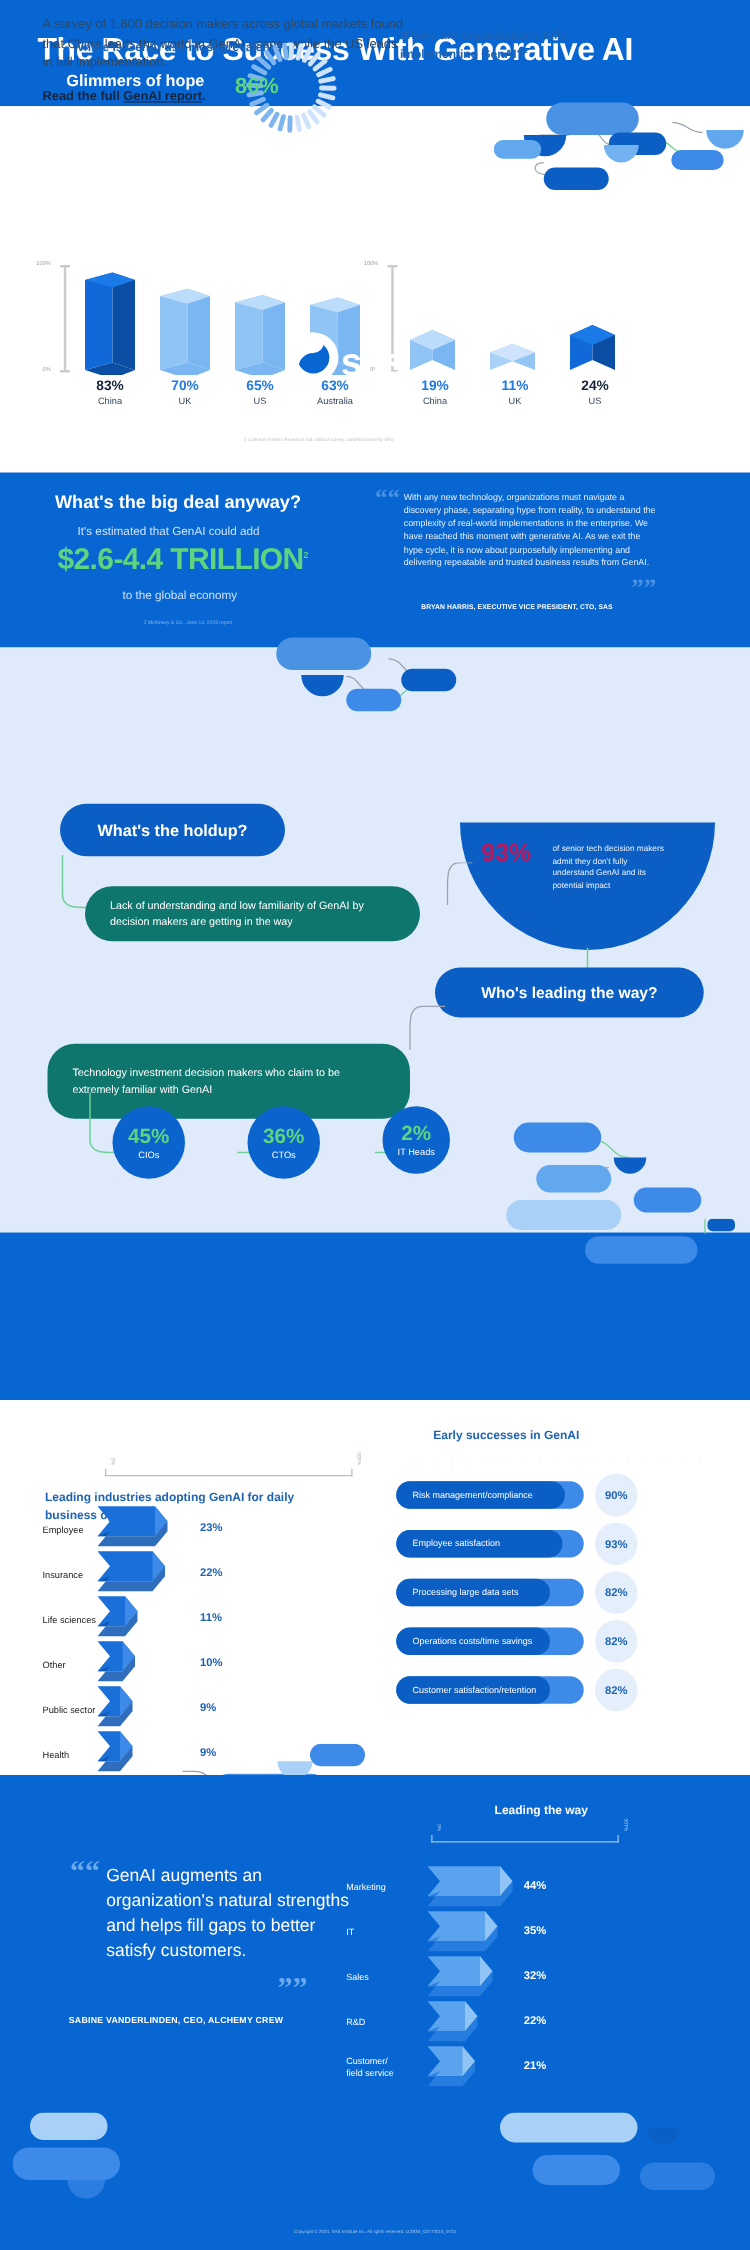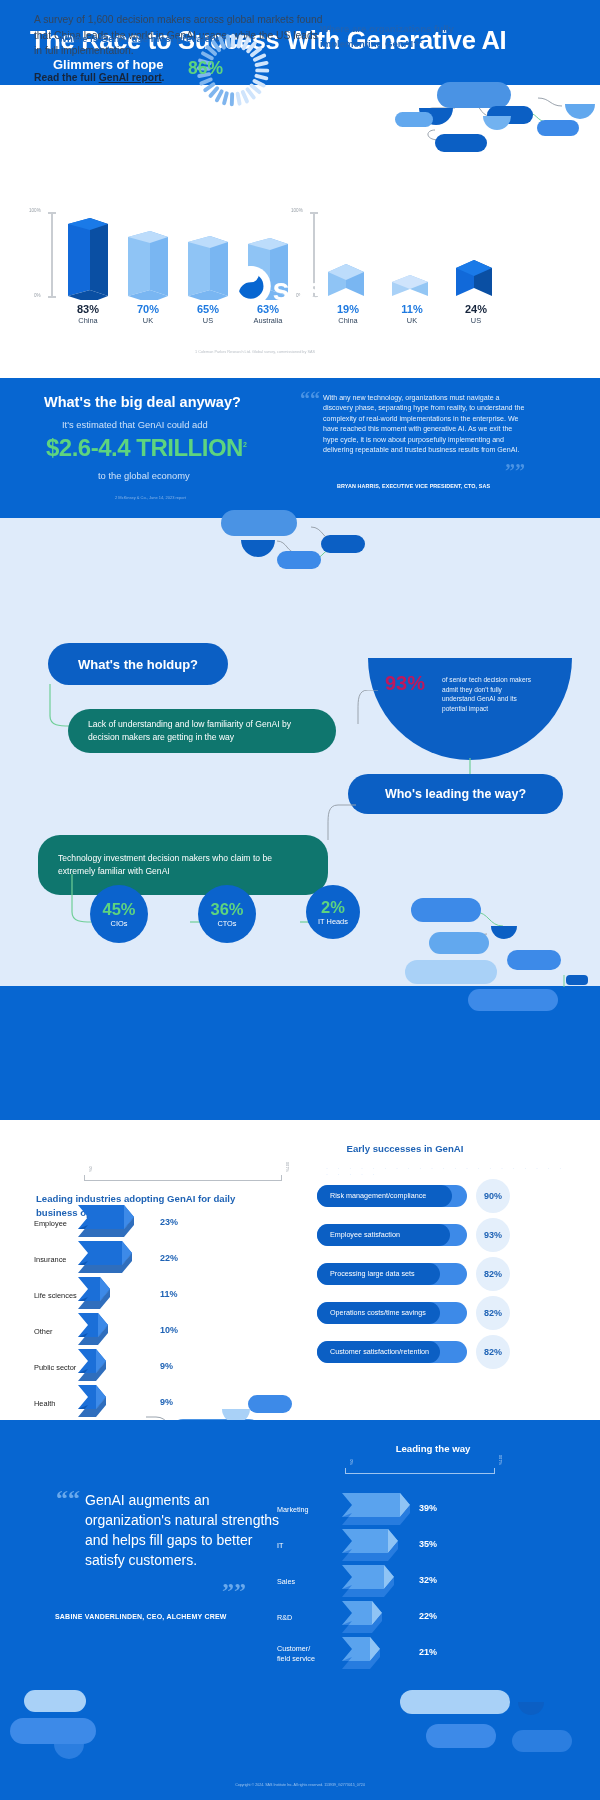--- a/index.html
+++ b/index.html
@@ -470,21 +470,21 @@
     <polygon points="0,116 30,116 40,128 30,140 0,140 10,128" fill="#5aa3ee"></polygon>
     <polygon points="30,116 40,128 30,140 30,128" fill="#8fc4f5"></polygon>
     <polygon points="0,140 30,140 40,128 40,136 30,148 0,148 10,136" fill="#2b7ee0" opacity="0.9"></polygon>
 
     <polygon points="0,152 28,152 38,164 28,176 0,176 10,164" fill="#5aa3ee"></polygon>
     <polygon points="28,152 38,164 28,176 28,164" fill="#8fc4f5"></polygon>
     <polygon points="0,176 28,176 38,164 38,172 28,184 0,184 10,172" fill="#2b7ee0" opacity="0.9"></polygon>
   </svg>
 
   <div class="lw-lbl" style="left:277px; top:1505px;">Marketing</div>
-  <div class="lw-val" style="left:419px; top:1503px;">39%</div>
+  <div class="lw-val" style="left:419px; top:1503px;">44%</div>
   <div class="lw-lbl" style="left:277px; top:1541px;">IT</div>
   <div class="lw-val" style="left:419px; top:1539px;">35%</div>
   <div class="lw-lbl" style="left:277px; top:1577px;">Sales</div>
   <div class="lw-val" style="left:419px; top:1575px;">32%</div>
   <div class="lw-lbl" style="left:277px; top:1613px;">R&amp;D</div>
   <div class="lw-val" style="left:419px; top:1611px;">22%</div>
   <div class="lw-lbl" style="left:277px; top:1644px; width:46px; white-space:pre-line;">Customer/
 field service</div>
   <div class="lw-val" style="left:419px; top:1647px;">21%</div>
 

